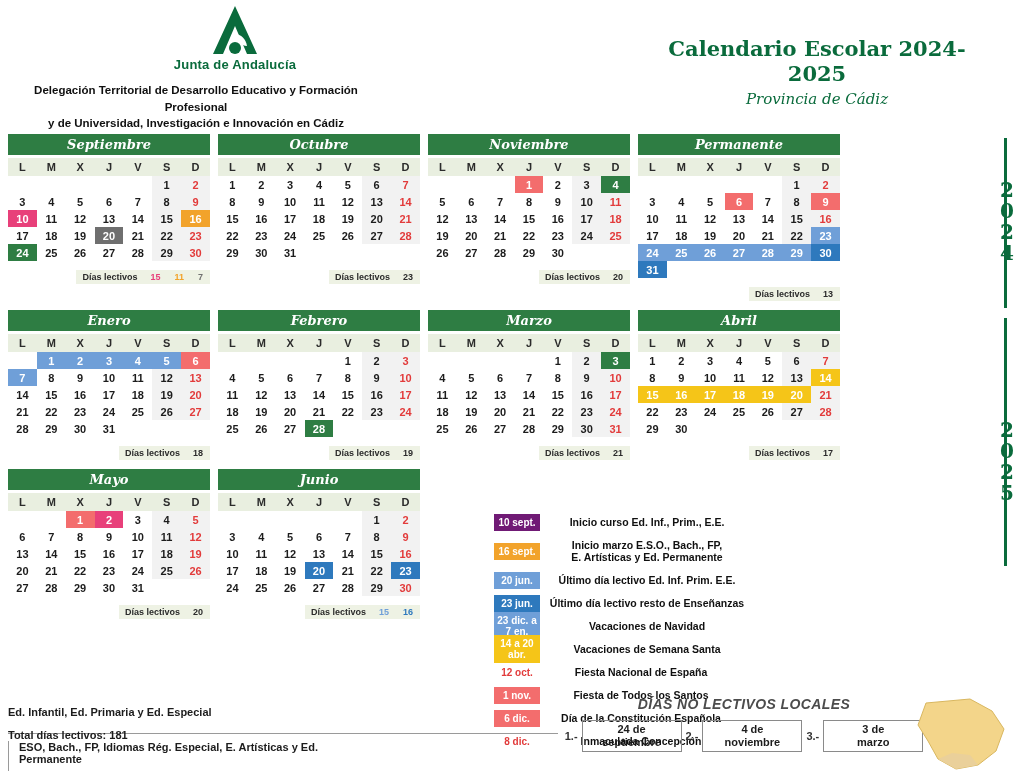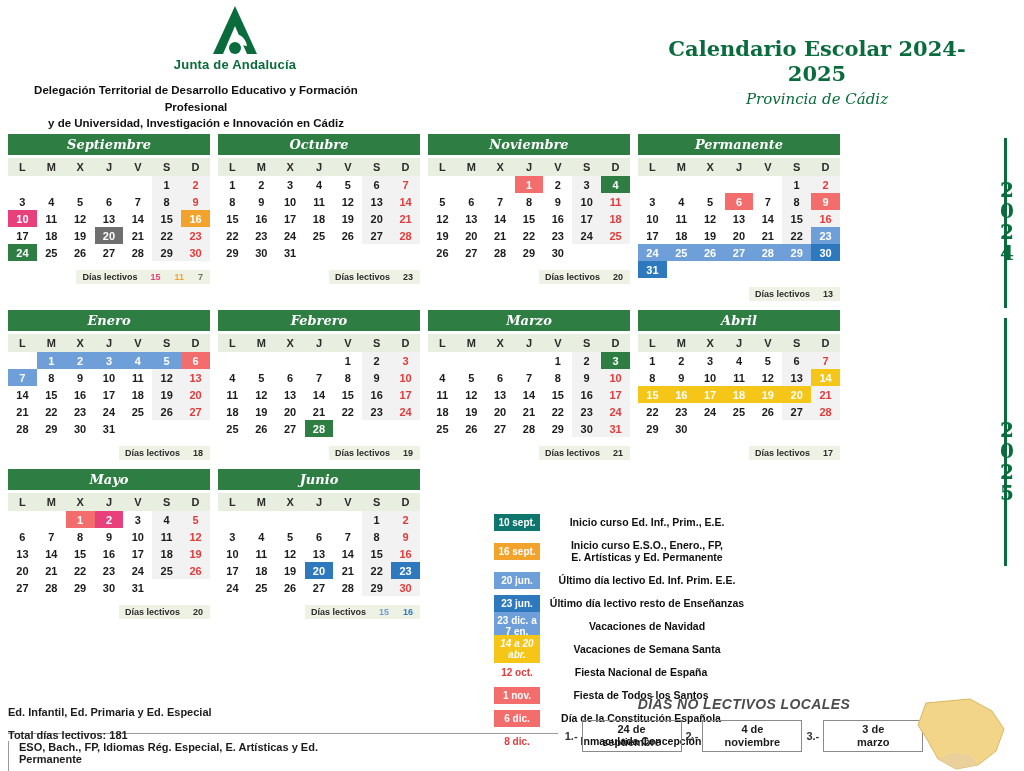--- a/index.html
+++ b/index.html
@@ -805,47 +805,47 @@
 <div class="ybline" style="top:318px;height:248px;"></div>
 <div class="yearbar" style="top:420px;">
   <span>2</span>
     <span>0</span>
     <span>2</span>
     <span>5</span>
 </div>
 
 <div class="legend">
   <div class="leg-col leg-left"><div class="leg-row">
-        <span class="leg-chip" style="background: #0f766e; color: rgb(255, 255, 255);">10 sept.</span>
+        <span class="leg-chip" style="background: #701a75; color: rgb(255, 255, 255);">10 sept.</span>
         <span class="leg-txt">
           <div>Inicio curso Ed. Inf., Prim., E.E.</div>
         </span>
       </div><div class="leg-row tall">
         <span class="leg-chip" style="background: rgb(242, 163, 43); color: rgb(255, 255, 255);">16 sept.</span>
         <span class="leg-txt">
-          <div>Inicio curso E.S.O., Enero., FP,</div>
+          <div>Inicio marzo E.S.O., Bach., FP,</div>
           <div>E. Artísticas y Ed. Permanente</div>
         </span>
       </div><div class="leg-row">
         <span class="leg-chip" style="background: rgb(111, 159, 216); color: rgb(255, 255, 255);">20 jun.</span>
         <span class="leg-txt">
           <div>Último día lectivo Ed. Inf. Prim. E.E.</div>
         </span>
       </div><div class="leg-row">
         <span class="leg-chip" style="background: rgb(46, 121, 189); color: rgb(255, 255, 255);">23 jun.</span>
         <span class="leg-txt">
           <div>Último día lectivo resto de Enseñanzas</div>
         </span>
       </div><div class="leg-row">
         <span class="leg-chip" style="background: rgb(111, 159, 216); color: rgb(255, 255, 255);">23 dic. a 7 en.</span>
         <span class="leg-txt">
           <div>Vacaciones de Navidad</div>
         </span>
       </div><div class="leg-row">
-        <span class="leg-chip" style="background: rgb(245, 197, 24); color: rgb(255, 255, 255); font-style: italic;">14 a 20 abr.</span>
+        <span class="leg-chip" style="background: rgb(245, 197, 24); color: rgb(255, 255, 255);">14 a 20 abr.</span>
         <span class="leg-txt">
           <div>Vacaciones de Semana Santa</div>
         </span>
       </div></div>
   <div class="leg-col leg-right"><div class="leg-row">
         <span class="leg-chip" style="background: transparent; color: rgb(226, 59, 59);">12 oct.</span>
         <span class="leg-txt">
           <div>Fiesta Nacional de España</div>
         </span>
       </div><div class="leg-row">

